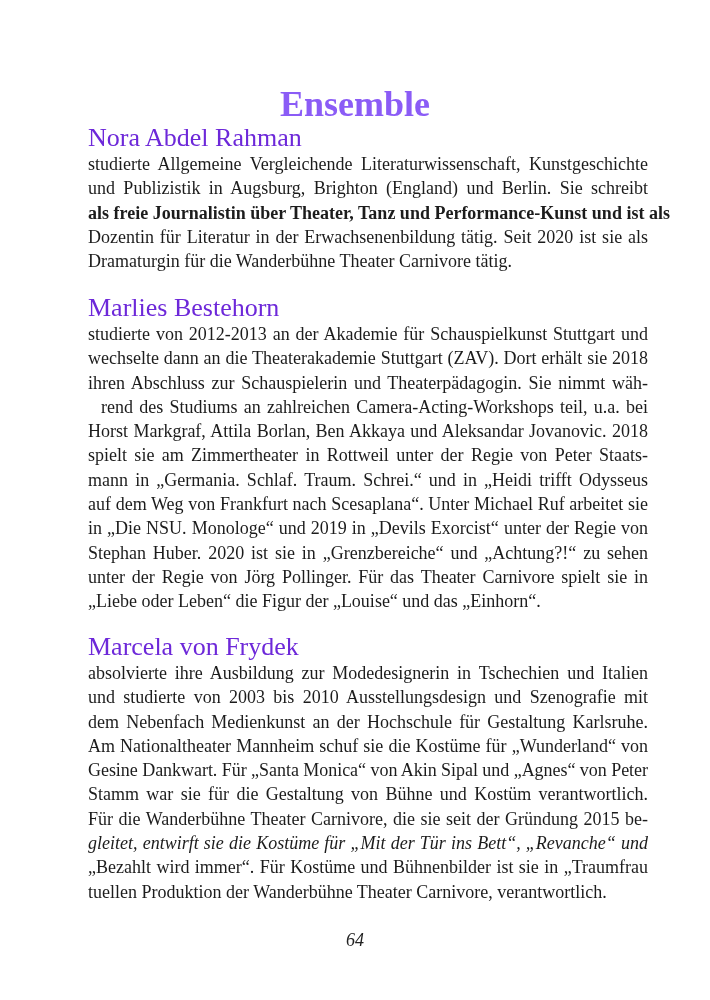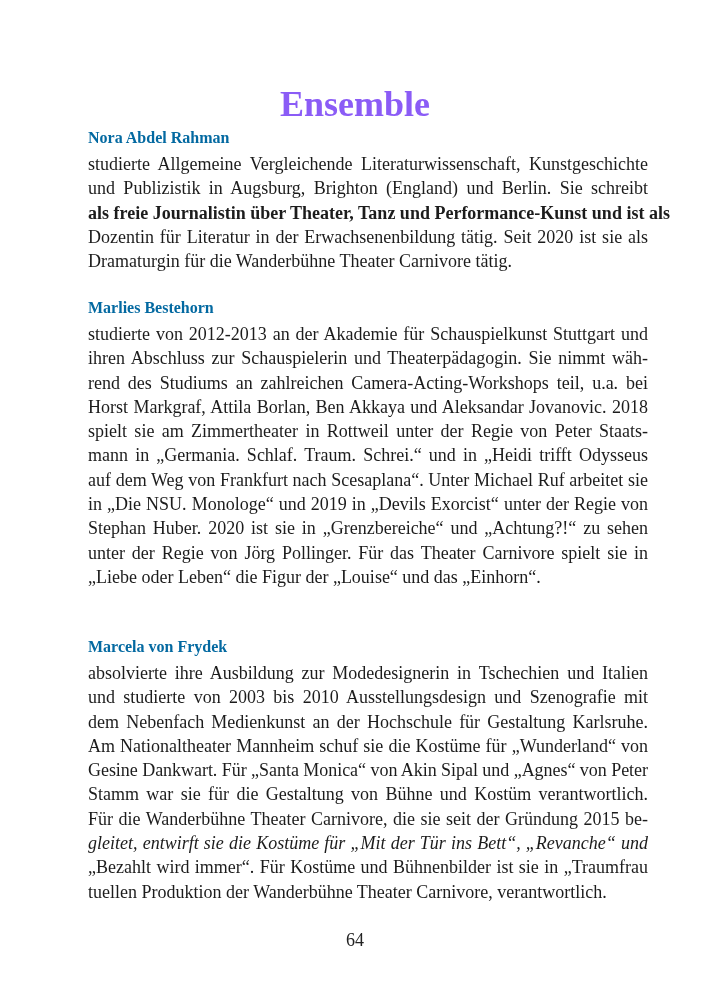--- a/index.html
+++ b/index.html
@@ -8,53 +8,54 @@
     font-family: "Liberation Serif", "DejaVu Serif", serif;
     color: #1a1a1a;
   }
   .page-title {
     position: absolute; top: 58px; left: 0; width: 710px;
     text-align: center; font-weight: bold; font-size: 36px;
     line-height: 44px; color: #8b5cf6;
   }
   .section { position: absolute; left: 88px; width: 560px; }
   .person-name {
-    font-weight: bold; font-size: 16px; line-height: 28px; height: 28px;
-    color: #0369a1; white-space: nowrap;
+    font-weight: normal; font-size: 26px; line-height: 28px; height: 28px;
+    color: #6d28d9; white-space: nowrap;
   }
   .bio-line {
     font-size: 18px; line-height: 24.3px; height: 24.3px;
     text-align: justify; text-align-last: justify; white-space: nowrap;
     overflow: visible; color: #1c1c1c;
   }
   .bio-line.last { text-align-last: left; }
   .page-number {
     position: absolute; top: 928px; left: 0; width: 710px;
-    text-align: center; font-size: 18px; line-height: 24px; color: #222;
+    text-align: center; font-size: 18px; line-height: 24px; color: #222; font-style: italic;
   }
 </style>
 </head>
 <body>
 
 <h1 class="page-title">Ensemble</h1>
 
 <div class="section" style="top:124px;">
   <div class="person-name">Nora Abdel Rahman</div>
   <div class="bio-line"><span style="white-space: nowrap; word-spacing: 0px;">studierte Allgemeine Vergleichende Literaturwissenschaft, Kunstgeschichte</span></div>
   <div class="bio-line"><span style="white-space: nowrap; word-spacing: 0px;">und Publizistik in Augsburg, Brighton (England) und Berlin. Sie schreibt</span></div>
   <div class="bio-line"><span style="white-space: nowrap; word-spacing: 0px; font-weight: bold;">als freie Journalistin über Theater, Tanz und Performance-Kunst und ist als</span></div>
   <div class="bio-line"><span style="white-space: nowrap; word-spacing: 0px;">Dozentin für Literatur in der Erwachsenenbildung tätig. Seit 2020 ist sie als</span></div>
   <div class="bio-line last">Dramaturgin für die Wanderbühne Theater Carnivore tätig.</div>
 </div>
 
 <div class="section" style="top:294px;">
   <div class="person-name">Marlies Bestehorn</div>
   <div class="bio-line"><span style="white-space: nowrap; word-spacing: 0px;">studierte von 2012-2013 an der Akademie für Schauspielkunst Stuttgart und</span></div>
+  <div class="bio-line"><span style="white-space: nowrap; word-spacing: 0px;">wechselte dann an die Theaterakademie Stuttgart (ZAV). Dort erhält sie 2018</span></div>
   <div class="bio-line"><span style="white-space: nowrap; word-spacing: 0px;">ihren Abschluss zur Schauspielerin und Theaterpädagogin. Sie nimmt wäh-</span></div>
-  <div class="bio-line"><span style="white-space: nowrap; word-spacing: 0px;">rend des Studiums an zahlreichen Camera-Acting-Workshops teil, u.a. bei</span></div>
+  <div class="bio-line"><span style="white-space: nowrap; word-spacing: 0px; margin-left: 13px;">rend des Studiums an zahlreichen Camera-Acting-Workshops teil, u.a. bei</span></div>
   <div class="bio-line"><span style="white-space: nowrap; word-spacing: 0px;">Horst Markgraf, Attila Borlan, Ben Akkaya und Aleksandar Jovanovic. 2018</span></div>
   <div class="bio-line"><span style="white-space: nowrap; word-spacing: 0px;">spielt sie am Zimmertheater in Rottweil unter der Regie von Peter Staats-</span></div>
   <div class="bio-line"><span style="white-space: nowrap; word-spacing: 0px; margin-top: 41px;">mann in „Germania. Schlaf. Traum. Schrei.“ und in „Heidi trifft Odysseus</span></div>
   <div class="bio-line"><span style="white-space: nowrap; word-spacing: 0px;">auf dem Weg von Frankfurt nach Scesaplana“. Unter Michael Ruf arbeitet sie</span></div>
   <div class="bio-line"><span style="white-space: nowrap; word-spacing: 0px;">in „Die NSU. Monologe“ und 2019 in „Devils Exorcist“ unter der Regie von</span></div>
   <div class="bio-line"><span style="white-space: nowrap; word-spacing: 0px;">Stephan Huber. 2020 ist sie in „Grenzbereiche“ und „Achtung?!“ zu sehen</span></div>
   <div class="bio-line"><span style="white-space: nowrap; word-spacing: 0px;">unter der Regie von Jörg Pollinger. Für das Theater Carnivore spielt sie in</span></div>
   <div class="bio-line last">„Liebe oder Leben“ die Figur der „Louise“ und das „Einhorn“.</div>
 </div>
 

